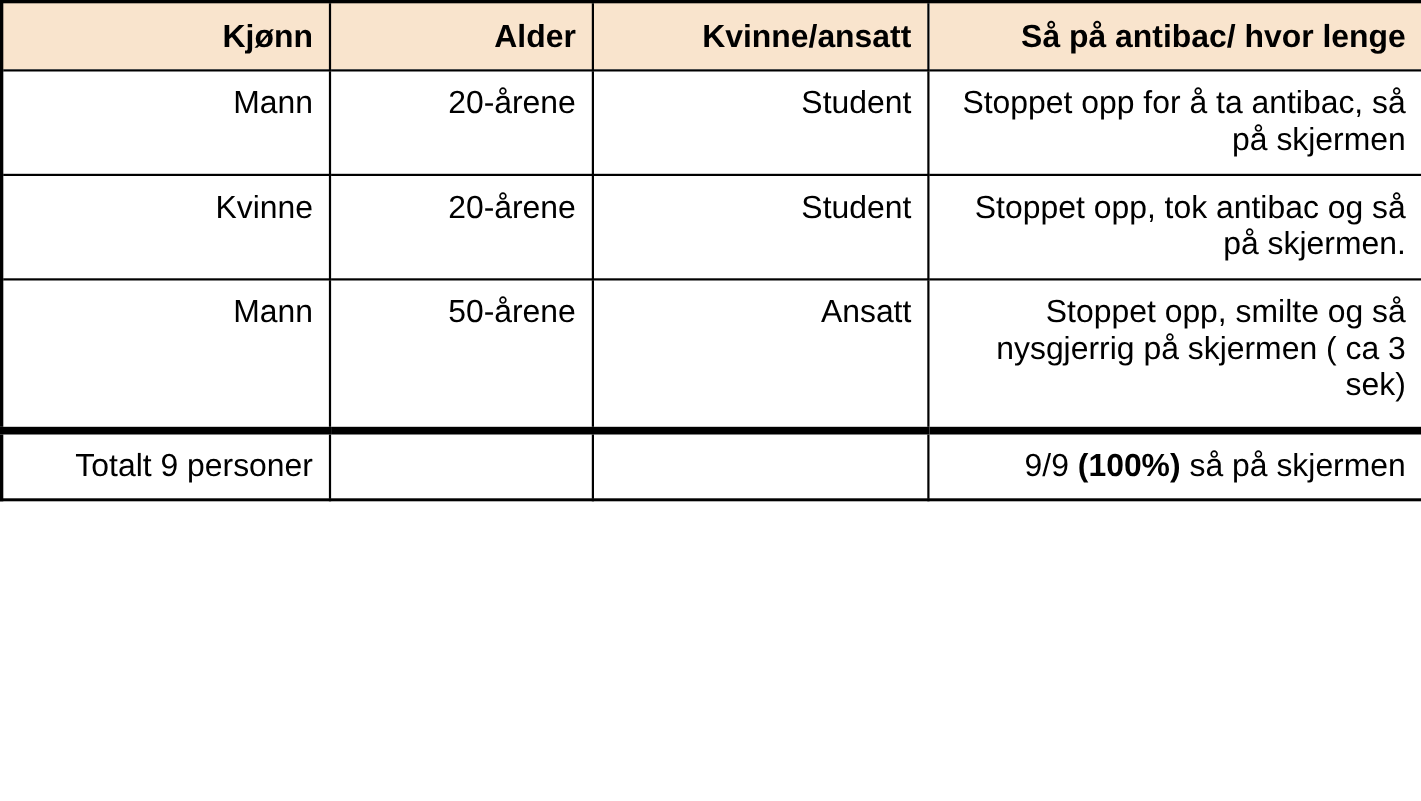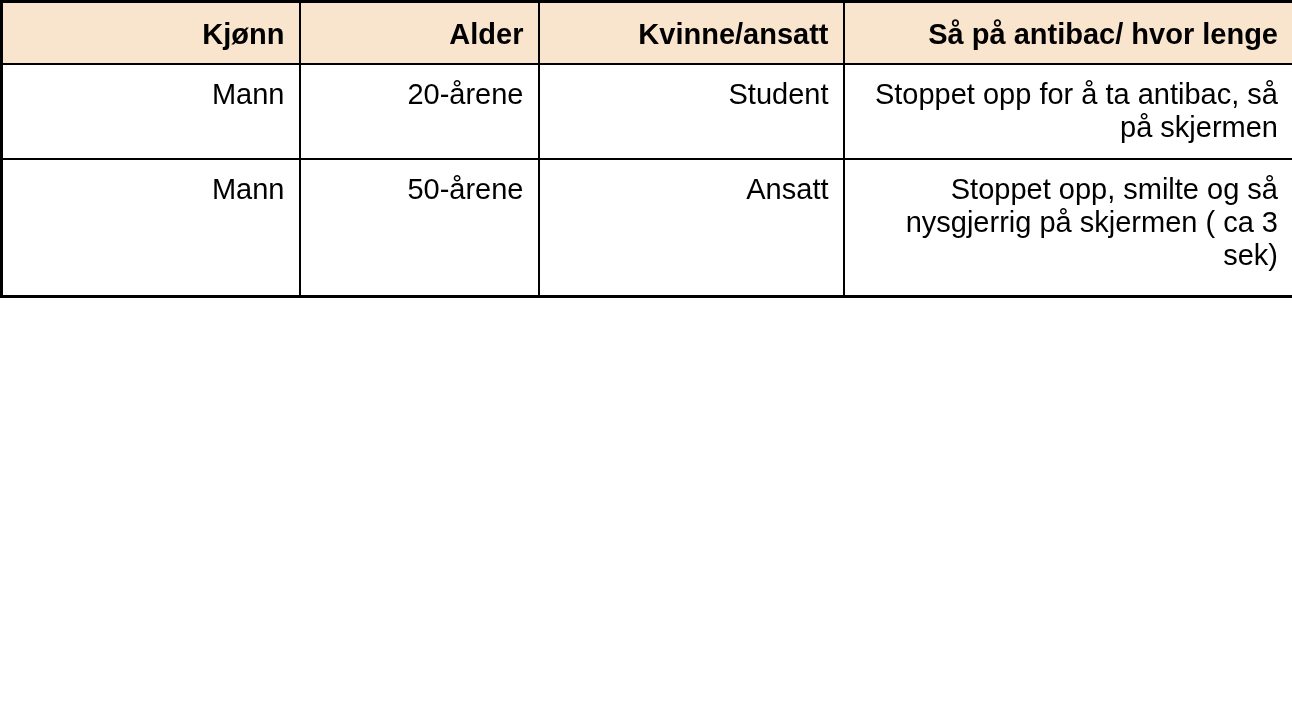--- a/index.html
+++ b/index.html
@@ -69,20 +69,32 @@
       <th>Så på antibac/ hvor lenge</th>
     </tr>
   </thead>
   <tbody>
     <tr class="h-r3">
       <td>Mann</td>
       <td>20-årene</td>
       <td>Student</td>
       <td>Stoppet opp for å ta antibac, så på skjermen</td>
     </tr>
+    <tr class="h-r4">
+      <td>Kvinne</td>
+      <td>20-årene</td>
+      <td>Student</td>
+      <td>Stoppet opp, tok antibac og så på skjermen.</td>
+    </tr>
     <tr class="h-r5">
       <td>Mann</td>
       <td>50-årene</td>
       <td>Ansatt</td>
       <td>Stoppet opp, smilte og så nysgjerrig på skjermen ( ca 3 sek)</td>
     </tr>
+    <tr class="h-total total-row">
+      <td>Totalt 9 personer</td>
+      <td></td>
+      <td></td>
+      <td><span>9/9 </span><span class="bold-seg">(100%)</span><span> så på skjermen</span></td>
+    </tr>
   </tbody>
 </table>
 
 </body></html>

